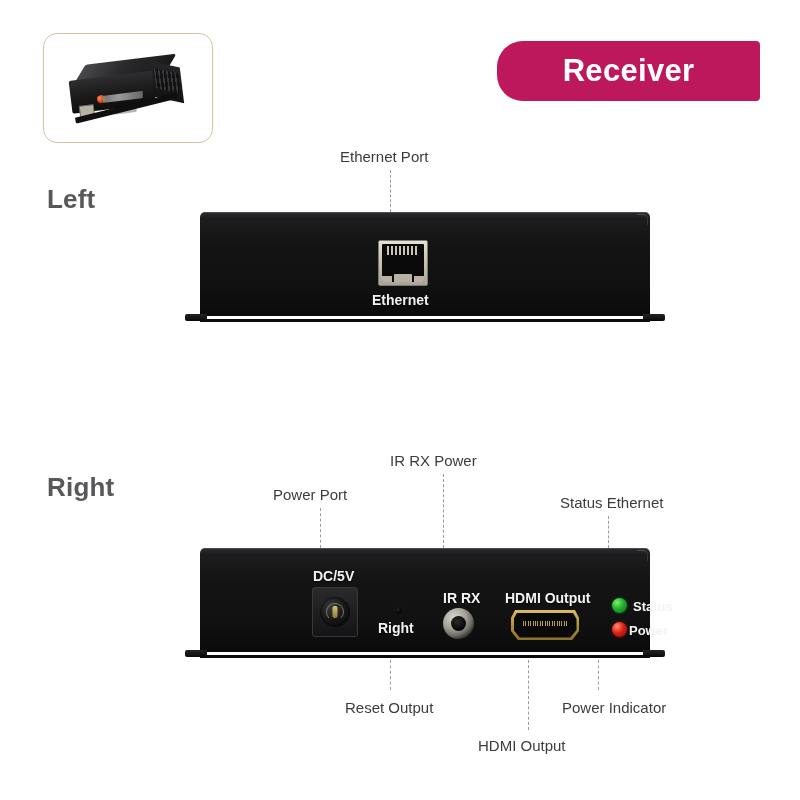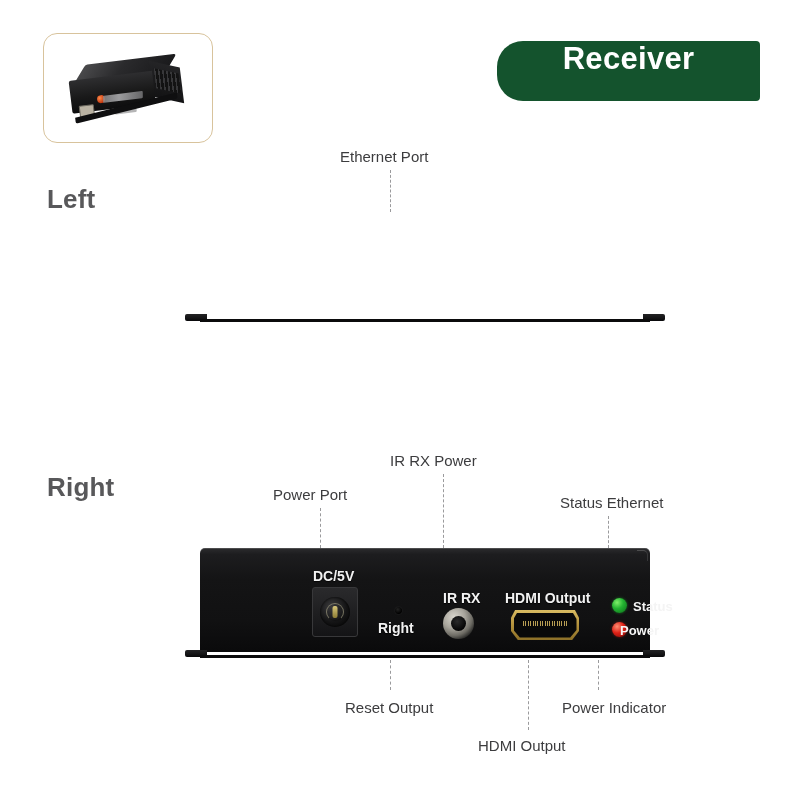--- a/index.html
+++ b/index.html
@@ -115,23 +115,24 @@
     border-radius: 0 0 2px 2px;
   }
 
   
   .banner {
     position: absolute;
     left: 497px;
     top: 41px;
     width: 263px;
     height: 60px;
-    background: #14532d;
+    background: #be185d;
     border-radius: 26px 4px 4px 26px;
     display: flex;
+    align-items: center;
     justify-content: center;
   }
   .banner-text {
     color: #ffffff;
     font-size: 31px;
     font-weight: bold;
     letter-spacing: .3px;
   }
 
   
@@ -393,20 +394,33 @@
 <div class="banner">
   <span class="banner-text">Receiver</span>
 </div>
 
 <div class="section-title left-t">Left</div>
 
 <div class="callout" style="left:340px; top:148px;">Ethernet Port</div>
 <div class="leader" style="left:390px; top:170px; height:42px;"></div>
 
 <div class="device" style="left:185px; top:212px;">
+  <div class="chassis">
+
+    <div class="rj45" style="left:178px; top:28px;">
+      <div class="rj45-cav">
+        <div class="rj45-pins"></div>
+        <div class="rj45-shl"></div>
+        <div class="rj45-shr"></div>
+        <div class="rj45-notch"></div>
+      </div>
+    </div>
+
+    <div class="silk" style="left:172px; top:80px;">Ethernet</div>
+  </div>
   <div class="flange l"></div>
   <div class="flange r"></div>
   <div class="base-line"></div>
 </div>
 
 <div class="section-title right-t">Right</div>
 
 <div class="callout" style="left:273px; top:486px;">Power Port</div>
 <div class="leader" style="left:320px; top:508px; height:40px;"></div>
 
@@ -439,21 +453,21 @@
     <div class="hdmi" style="left:311px; top:62px;">
       <div class="hdmi-shell"></div>
       <div class="hdmi-cav"></div>
       <div class="hdmi-pins"></div>
     </div>
 
     <div class="led green" style="left:412px; top:50px;"></div>
     <div class="led-text" style="left:433px; top:51px;">Status</div>
 
     <div class="led red" style="left:412px; top:74px;"></div>
-    <div class="led-text" style="left:420px; top:75px;">Power</div>
+    <div class="led-text" style="left:429px; top:75px;">Power</div>
   </div>
   <div class="flange l"></div>
   <div class="flange r"></div>
   <div class="base-line"></div>
 </div>
 
 <div class="leader" style="left:390px; top:660px; height:30px;"></div>
 <div class="callout" style="left:345px; top:699px;">Reset Output</div>
 
 <div class="leader" style="left:528px; top:660px; height:70px;"></div>

